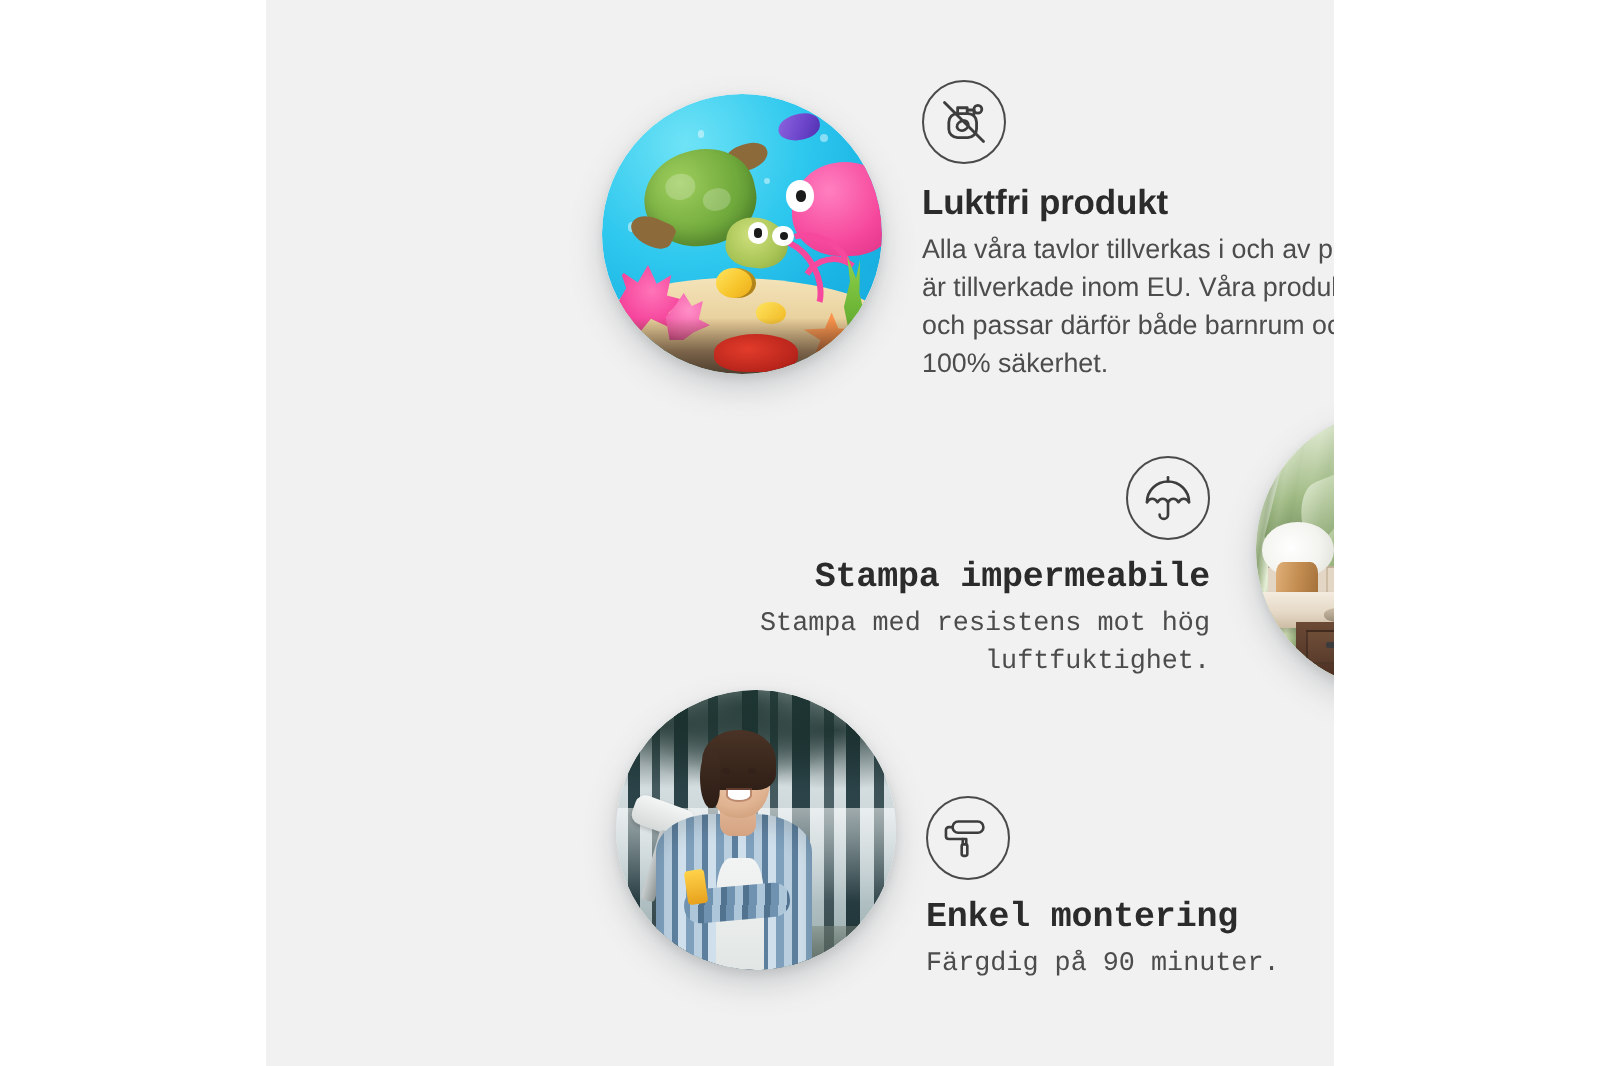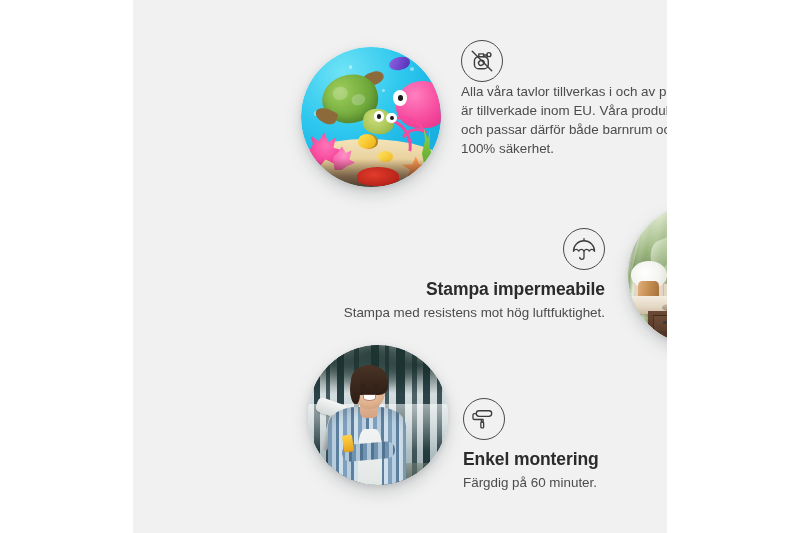--- a/index.html
+++ b/index.html
@@ -333,22 +333,22 @@
     line-height: 1.15;
   }
   .f-desc {
     margin: 0;
     font-size: 13.4px;
     color: #4c4c4c;
     line-height: 1.42;
   }
 
   #feat-odour { left: 328px; top: 40px; width: 296px; text-align: left; }
-  #feat-water { left: 182px; top: 228px; width: 290px; text-align: right; }
-  #feat-mount { left: 330px; top: 398px; width: 290px; text-align: left; }
+  #feat-water { left: 182px; top: 228px; width: 290px; text-align: right; font-family: Liberation Mono, monospace; }
+  #feat-mount { left: 330px; top: 398px; width: 290px; text-align: left; font-family: Liberation Mono, monospace; }
 
   #feat-water .icon-wrap { display:flex; justify-content:flex-end; }
 </style>
 </head>
 <body>
 
 <div id="stage">
 
   <div class="panel">
 
@@ -444,20 +444,21 @@
           <svg width="30" height="30" viewBox="0 0 32 32" fill="none" stroke="#3d3d3d" stroke-width="1.5" stroke-linecap="round" stroke-linejoin="round">
             <path d="M12.5 11.5h5.6a4.6 4.6 0 0 1 4.6 4.6v3.6a4.6 4.6 0 0 1-4.6 4.6h-5.6a4.6 4.6 0 0 1-4.6-4.6v-3.6a4.6 4.6 0 0 1 4.6-4.6z"></path>
             <path d="M12.6 11.5V8.4h5.1v3.1"></path>
             <path d="M17.9 9.6h3.4v2.4"></path>
             <circle cx="23.4" cy="9.2" r="2.1"></circle>
             <ellipse cx="15.3" cy="17.9" rx="3.1" ry="2.5" transform="rotate(-28 15.3 17.9)"></ellipse>
             <path d="M5.6 5.6l20.8 20.8"></path>
           </svg>
         </span>
       </div>
+      <div class="f-title">Luktfri produkt</div>
       <div class="f-desc">Alla våra tavlor tillverkas i och av produkter som är tillverkade inom EU. Våra produkter är luktfria och passar därför både barnrum ochsovrum. 100% säkerhet.</div>
     </div>
 
     <div class="feature" id="feat-water">
       <div class="icon-wrap">
         <span class="icon-circle">
           <svg width="28" height="28" viewBox="0 0 32 32" fill="none" stroke="#3d3d3d" stroke-width="1.5" stroke-linecap="round" stroke-linejoin="round">
             <path d="M4 18.4C4 11.8 9.4 6.6 16 6.6s12 5.2 12 11.8"></path>
             <path d="M4 18.4c1.6-2.6 4.4-2.6 6 0 1.6-2.6 4.4-2.6 6 0 1.6-2.6 4.4-2.6 6 0 1.6-2.6 4.4-2.6 6 0"></path>
             <path d="M16 6.6V4.2"></path>
@@ -474,17 +475,17 @@
         <span class="icon-circle">
           <svg width="28" height="28" viewBox="0 0 32 32" fill="none" stroke="#3d3d3d" stroke-width="1.5" stroke-linecap="round" stroke-linejoin="round">
             <rect x="7.2" y="6.6" width="17.6" height="6.4" rx="3.2"></rect>
             <path d="M7.2 9.8H5.0a1.6 1.6 0 0 0-1.6 1.6v3.6a1.6 1.6 0 0 0 1.6 1.6h8.0"></path>
             <path d="M13.0 16.6h2.0v3.0h-2.0z"></path>
             <rect x="12.4" y="19.6" width="3.2" height="6.6" rx="1.0"></rect>
           </svg>
         </span>
       </div>
       <div class="f-title">Enkel montering</div>
-      <div class="f-desc">Färgdig på 60 minuter.</div>
+      <div class="f-desc">Färgdig på 90 minuter.</div>
     </div>
 
   </div>
 </div>
 
 </body></html>

